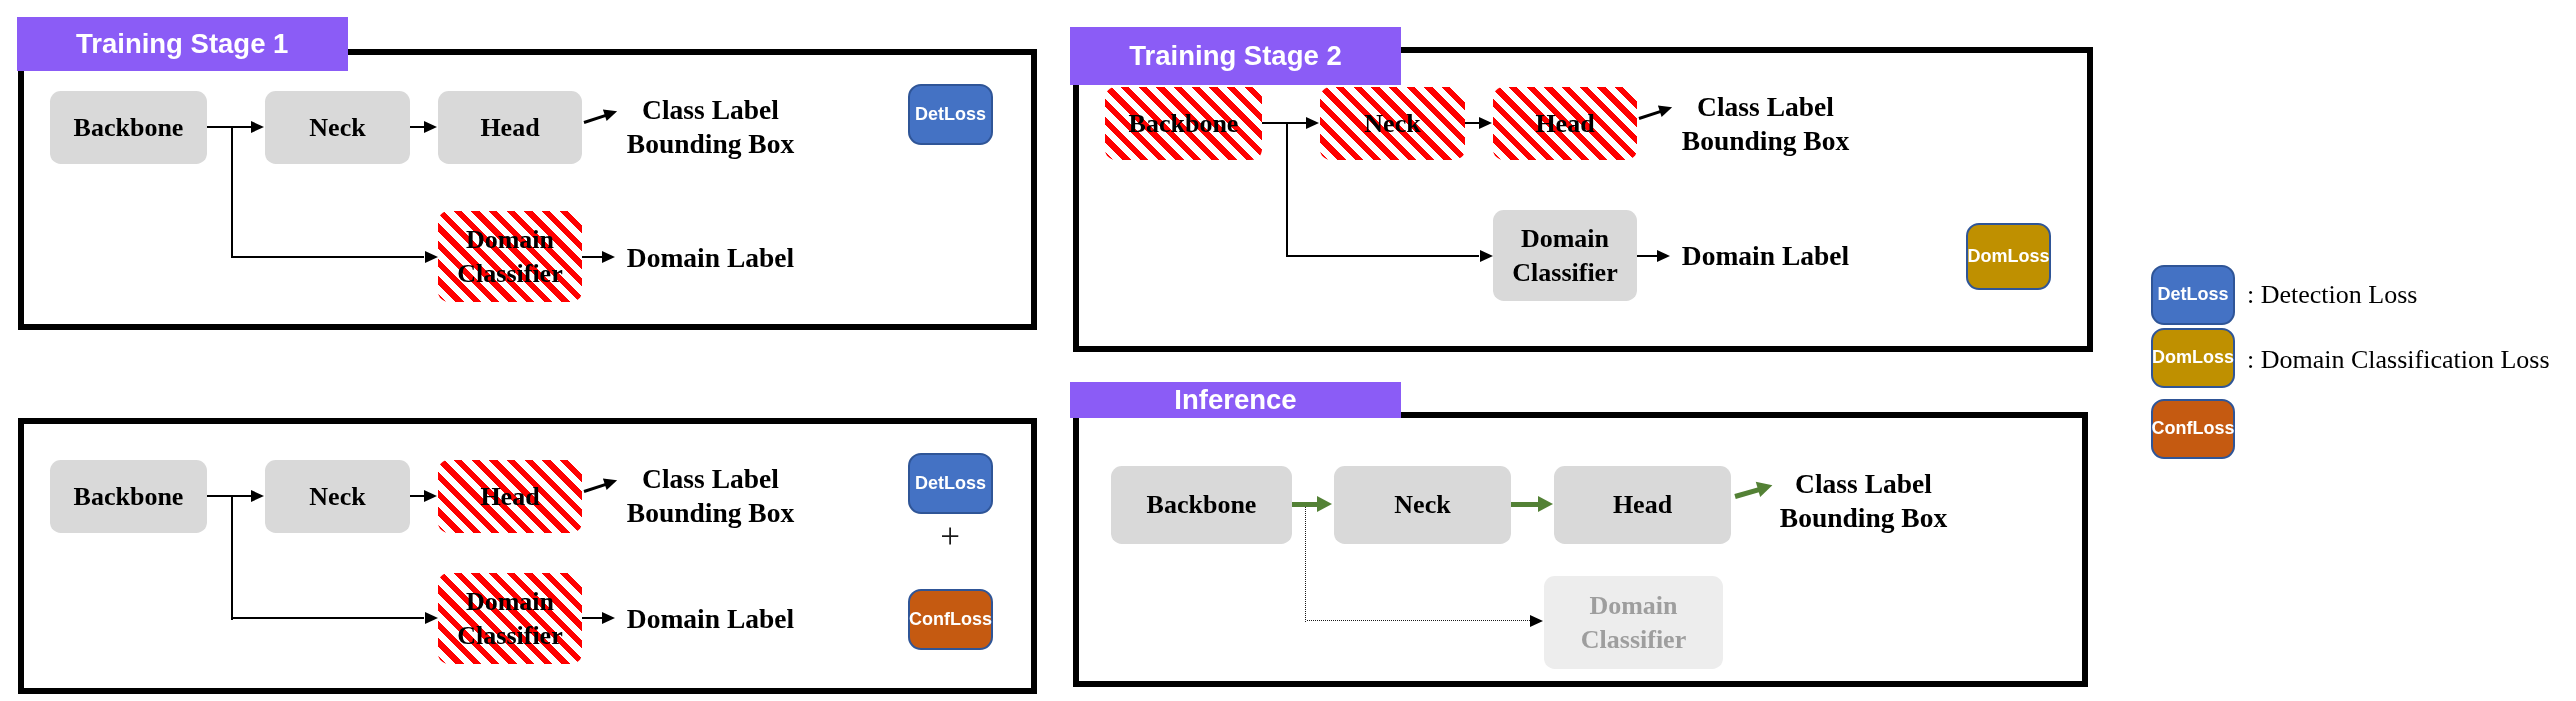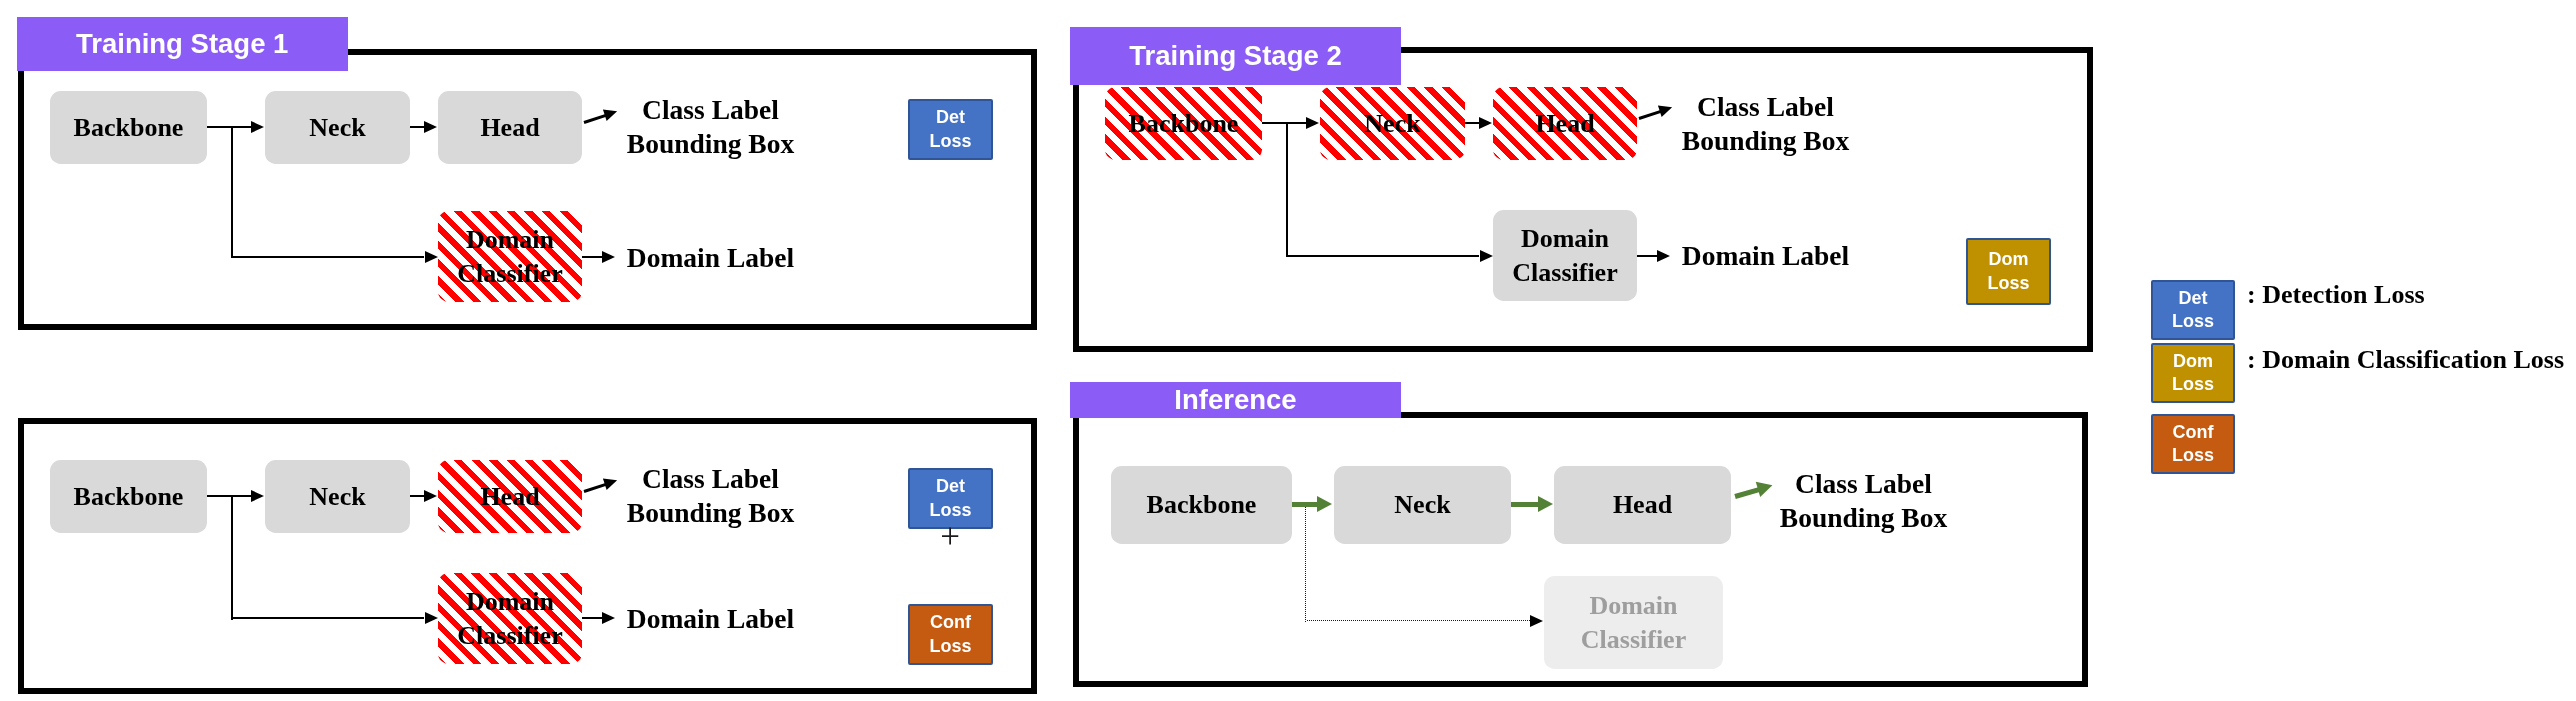--- a/index.html
+++ b/index.html
@@ -8,43 +8,43 @@
   .panel{position:absolute;background:#ffffff;border:6px solid #000;box-sizing:border-box;z-index:0;}
   .tab{position:absolute;background:#8b5cf6;color:#fff;z-index:5;display:flex;align-items:center;justify-content:center;
        font-family:"Liberation Sans",sans-serif;font-weight:700;font-size:27.5px;}
   .node{position:absolute;z-index:2;display:flex;align-items:center;justify-content:center;text-align:center;
         border-radius:10.7px;font-weight:700;font-size:26px;color:#000;line-height:1.3;}
   .gray{background:var(--box-gray);}
   .hatch{background:repeating-linear-gradient(45deg,var(--hatch-red) 0 6px,#ffffff 6px 12.5px);}
   .faded{background:var(--faded-gray);color:var(--faded-text);}
   .outlabel{position:absolute;z-index:2;display:flex;flex-direction:column;align-items:center;justify-content:center;
             text-align:center;font-weight:700;font-size:27.5px;line-height:1.22;color:#000;}
-  .badge{position:absolute;z-index:2;border:2.4px solid var(--badge-border);border-radius:2px;box-sizing:border-box;
+  .badge{position:absolute;z-index:2;border:2.4px solid var(--badge-border);border-radius:13px;box-sizing:border-box;
          color:#fff;font-family:"Liberation Sans",sans-serif;font-weight:700;font-size:18px;line-height:1.3;
-         display:flex;flex-direction:column;align-items:center;justify-content:center;text-align:center;margin-top:15px;}
+         display:flex;flex-direction:row;align-items:center;justify-content:center;text-align:center;}
   .badge.det{background:var(--det-blue);}
   .badge.dom{background:var(--dom-gold);}
   .badge.conf{background:var(--conf-orange);}
   .hline,.vline{position:absolute;background:#000;z-index:1;}
   .ah{position:absolute;width:0;height:0;z-index:1;
       border-top:6.6px solid transparent;border-bottom:6.6px solid transparent;border-left:13px solid #000;}
   .gline{position:absolute;background:var(--green-arrow);z-index:1;}
   .gah{position:absolute;width:0;height:0;z-index:1;
        border-top:8.4px solid transparent;border-bottom:8.4px solid transparent;border-left:15.5px solid var(--green-arrow);}
   .vdot{position:absolute;width:0;border-left:1.8px dotted #1a1a1a;z-index:1;}
   .hdot{position:absolute;height:0;border-top:1.8px dotted #1a1a1a;z-index:1;}
   .miniarrow{position:absolute;width:36px;height:13px;z-index:1;transform:rotate(-18deg);transform-origin:left center;}
   .miniarrow .ml{position:absolute;left:0;top:5.4px;width:23px;height:2.4px;background:#000;}
   .miniarrow .mh{position:absolute;left:21.5px;top:0;}
   .gminiarrow{position:absolute;width:41px;height:16.7px;z-index:1;transform:rotate(-16deg);transform-origin:left center;}
   .gminiarrow .ml{position:absolute;left:0;top:6px;width:25px;height:4.8px;background:var(--green-arrow);}
   .gminiarrow .mh{position:absolute;left:24px;top:0;}
   .plus{position:absolute;z-index:2;display:flex;align-items:center;justify-content:center;
         font-size:35px;font-weight:400;color:#1a1a1a;}
-  .legtext{position:absolute;z-index:2;display:flex;align-items:center;font-weight:700;font-size:26px;color:#000;
+  .legtext{position:absolute;z-index:2;display:flex;align-items:center;font-weight:400;font-size:26px;color:#000;
            white-space:nowrap;}
 </style>
 </head>
 <body>
 
 <div class="canvas">
 
   <div class="panel" style="left:18px;top:49px;width:1019px;height:281px;"></div>
   <div class="tab" style="left:16.7px;top:16.7px;width:331px;height:54px;">
     <span>Training Stage 1</span>

